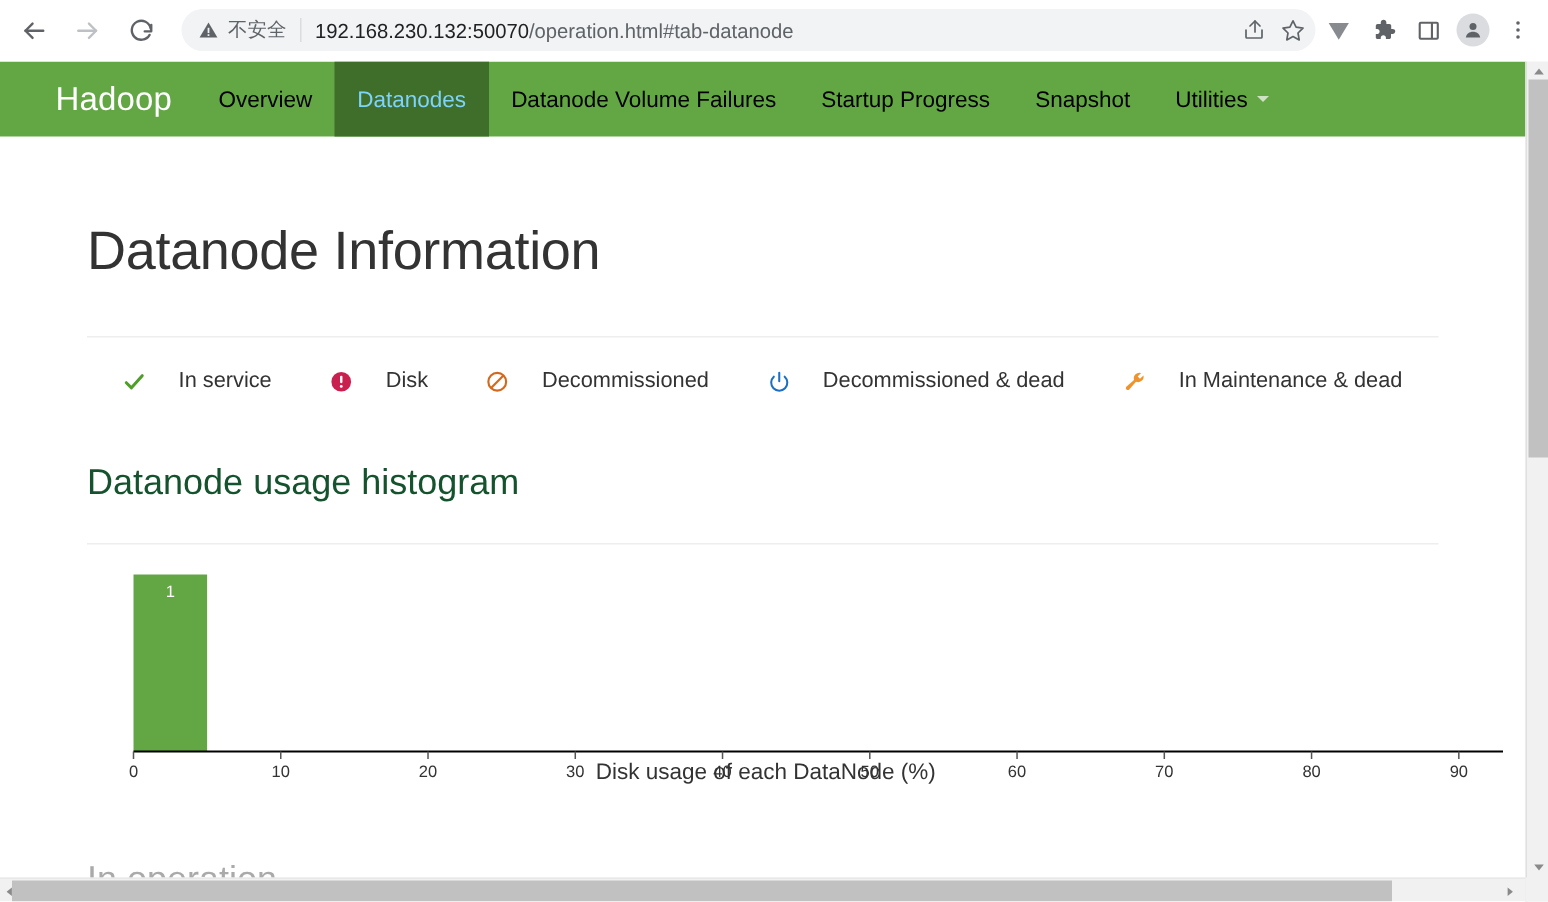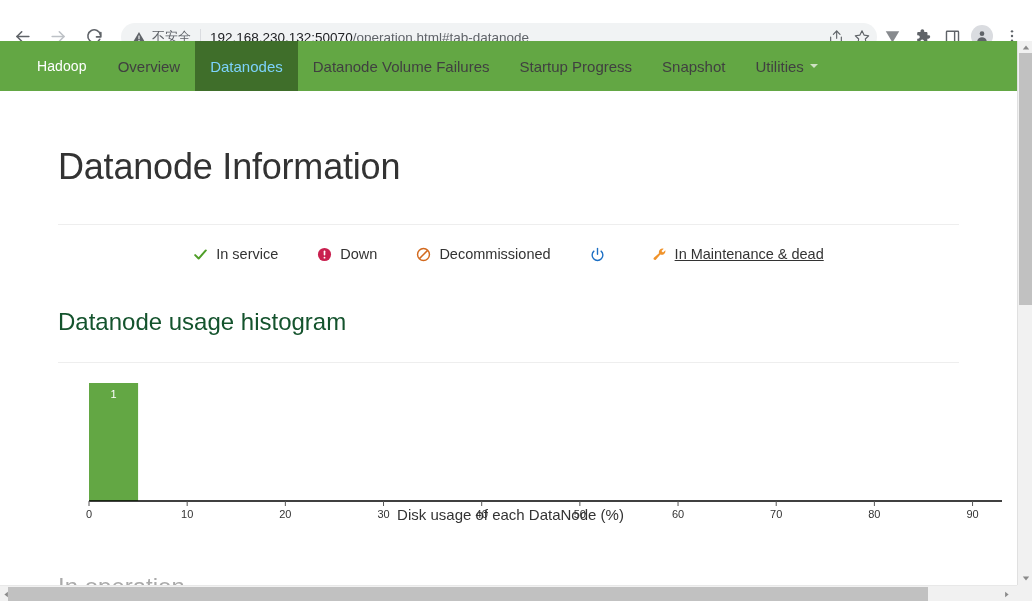--- a/index.html
+++ b/index.html
@@ -5,24 +5,24 @@
   * { box-sizing: border-box; margin: 0; padding: 0; }
   html, body {
     width: 1032px; height: 601px;
     overflow: hidden;
     background: #ffffff;
     font-family: "Liberation Sans", sans-serif;
   }
 
   
   .browser-bar {
-    position: absolute; top: 11px; left: 0;
+    position: absolute; top: 0; left: 0;
     width: 1032px; height: 41px;
     background: #ffffff;
-    display: flex; align-items: flex-end;
+    display: flex; align-items: center;
     border-bottom: 1px solid #ffffff;
   }
   .nav-btn {
     width: 30px; height: 30px;
     display: flex; align-items: center; justify-content: center;
     color: #5f6368;
     flex: 0 0 auto;
     border-radius: 50%;
   }
   .nav-btn.disabled { color: #bdc1c6; }
@@ -88,27 +88,27 @@
   .hnav {
     height: 50px;
     background: #63a744;
     display: flex; align-items: stretch;
     padding-left: 37px;
     position: relative;
     width: 1017px;
   }
   .brand {
     color: #ffffff;
-    font-size: 14px;
+    font-size: 22px;
     display: flex; align-items: center;
     padding: 0 16px 0 0;
     letter-spacing: 0.1px;
   }
   .hnav-item {
-    color: #404040;
+    color: #000000;
     font-size: 15px;
     display: flex; align-items: center;
     padding: 0 15px;
     white-space: nowrap;
   }
   .hnav-item.active {
     background: #3f6e2a;
     color: #7dd3fc;
   }
   .caret {
@@ -144,22 +144,23 @@
     align-items: center;
     margin-top: 21px;
     gap: 0;
   }
   .legend-item {
     display: flex; align-items: center;
     font-size: 14.5px;
     color: #333333;
     margin-right: 39px;
     white-space: nowrap;
-  }
-  .legend-item:last-child { margin-right: 0; text-decoration: underline; }
+    gap: 14px;
+  }
+  .legend-item:last-child { margin-right: 0; }
   .legend-item .lg-icon {
     margin-right: 8px;
     display: flex; align-items: center; justify-content: center;
     width: 15px; height: 15px;
   }
 
   .section-title {
     font-size: 24px;
     color: #14532d;
     font-weight: normal;
@@ -368,40 +369,41 @@
       </div>
 
       <div class="legend-item">
         <span class="lg-icon">
           <svg width="15" height="15" viewBox="0 0 24 24">
             <circle cx="12" cy="12" r="10.5" fill="#c9204f"></circle>
             <rect x="10.7" y="5.5" width="2.6" height="8" rx="1.2" fill="#fff"></rect>
             <circle cx="12" cy="17" r="1.5" fill="#fff"></circle>
           </svg>
         </span>
-        <span>Down</span>
+        <span>Disk</span>
       </div>
 
       <div class="legend-item">
         <span class="lg-icon">
           <svg width="15" height="15" viewBox="0 0 24 24" fill="none" stroke="#d2691e" stroke-width="2.3">
             <circle cx="12" cy="12" r="9.5"></circle>
             <line x1="5.4" y1="18.6" x2="18.6" y2="5.4"></line>
           </svg>
         </span>
         <span>Decommissioned</span>
       </div>
 
       <div class="legend-item">
         <span class="lg-icon">
           <svg width="15" height="15" viewBox="0 0 24 24" fill="none" stroke="#1c6fc4" stroke-width="2.2" stroke-linecap="round">
             <path d="M6.2 6.6A8.6 8.6 0 1 0 17.8 6.6"></path>
             <line x1="12" y1="2.4" x2="12" y2="11.5"></line>
           </svg>
         </span>
+        <span>Decommissioned &amp; dead</span>
       </div>
 
       <div class="legend-item">
         <span class="lg-icon">
           <svg width="15" height="15" viewBox="0 0 24 24" fill="#f0932b">
             <path d="M21.3 5.2 17.6 8.9l-2.5-2.5 3.7-3.7a6 6 0 0 0-7.6 7.3L3 17.2a2.2 2.2 0 0 0 3.1 3.1l7.2-8.2a6 6 0 0 0 8-6.9z"></path>
           </svg>
         </span>
         <span>In Maintenance &amp; dead</span>
       </div>

